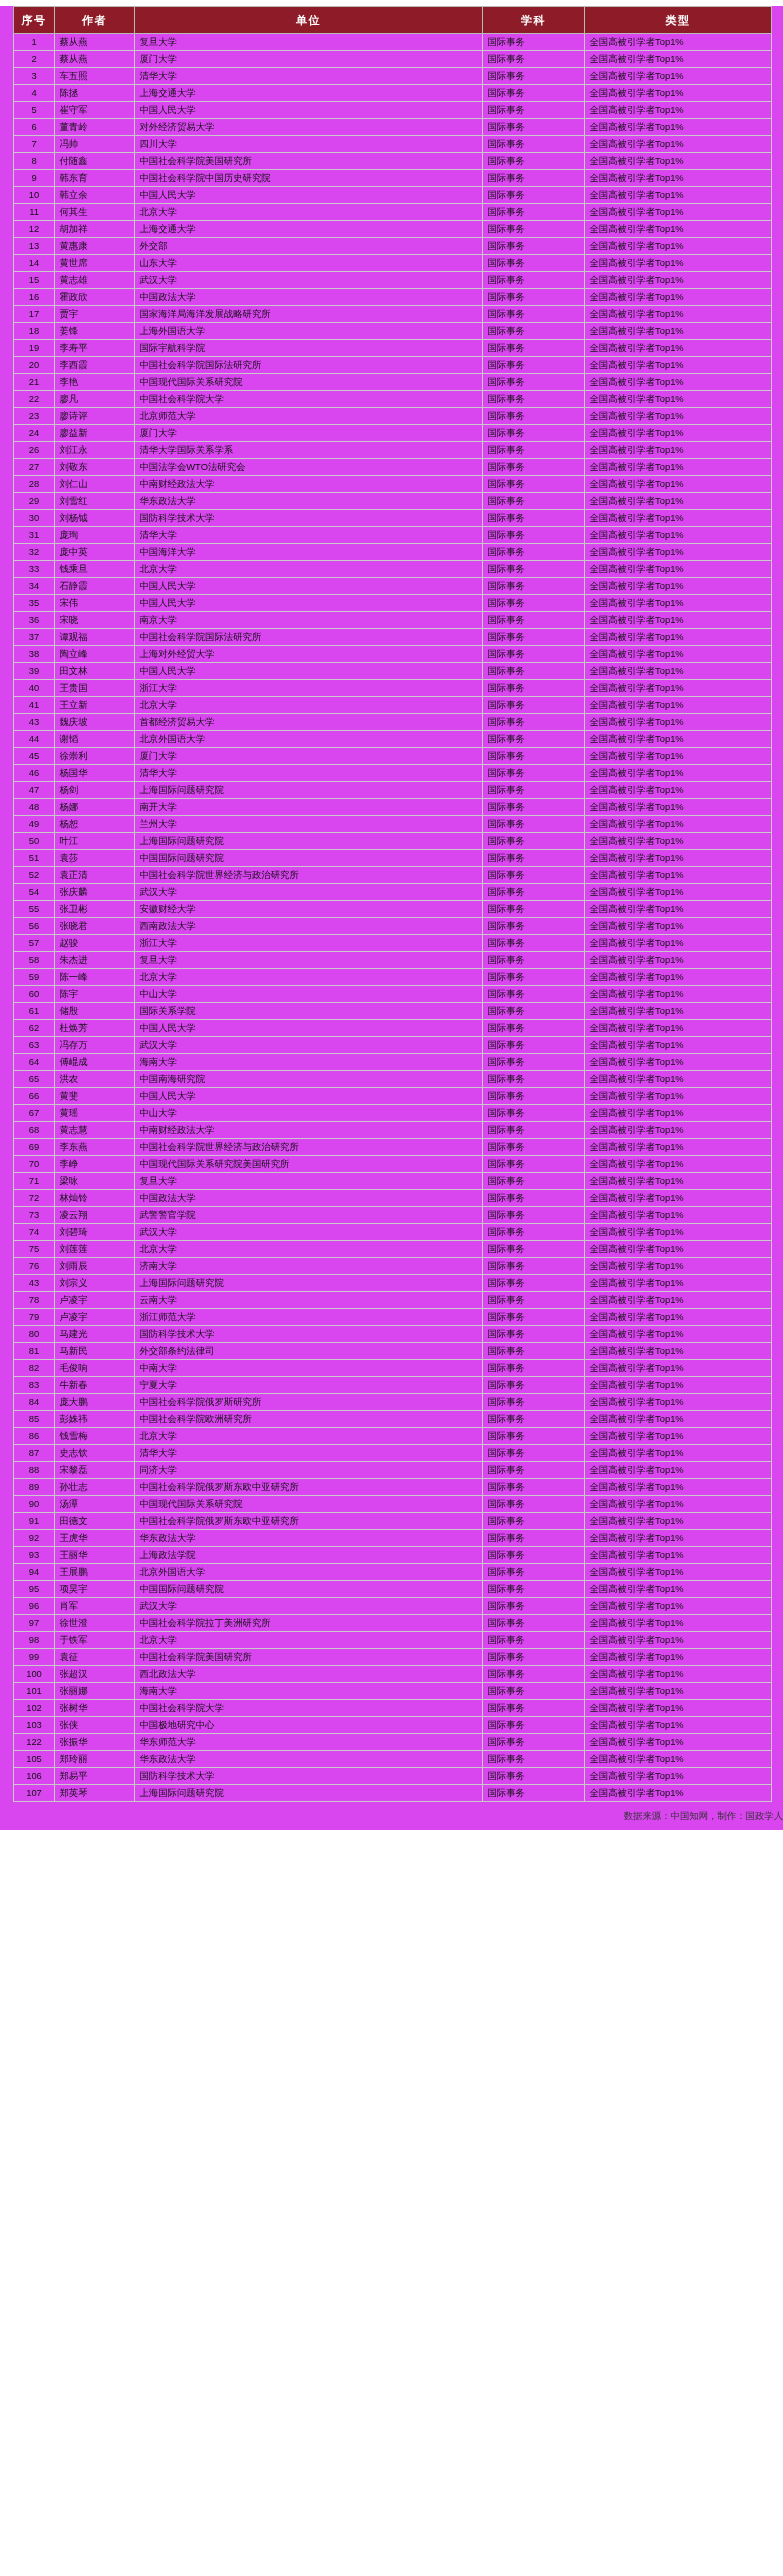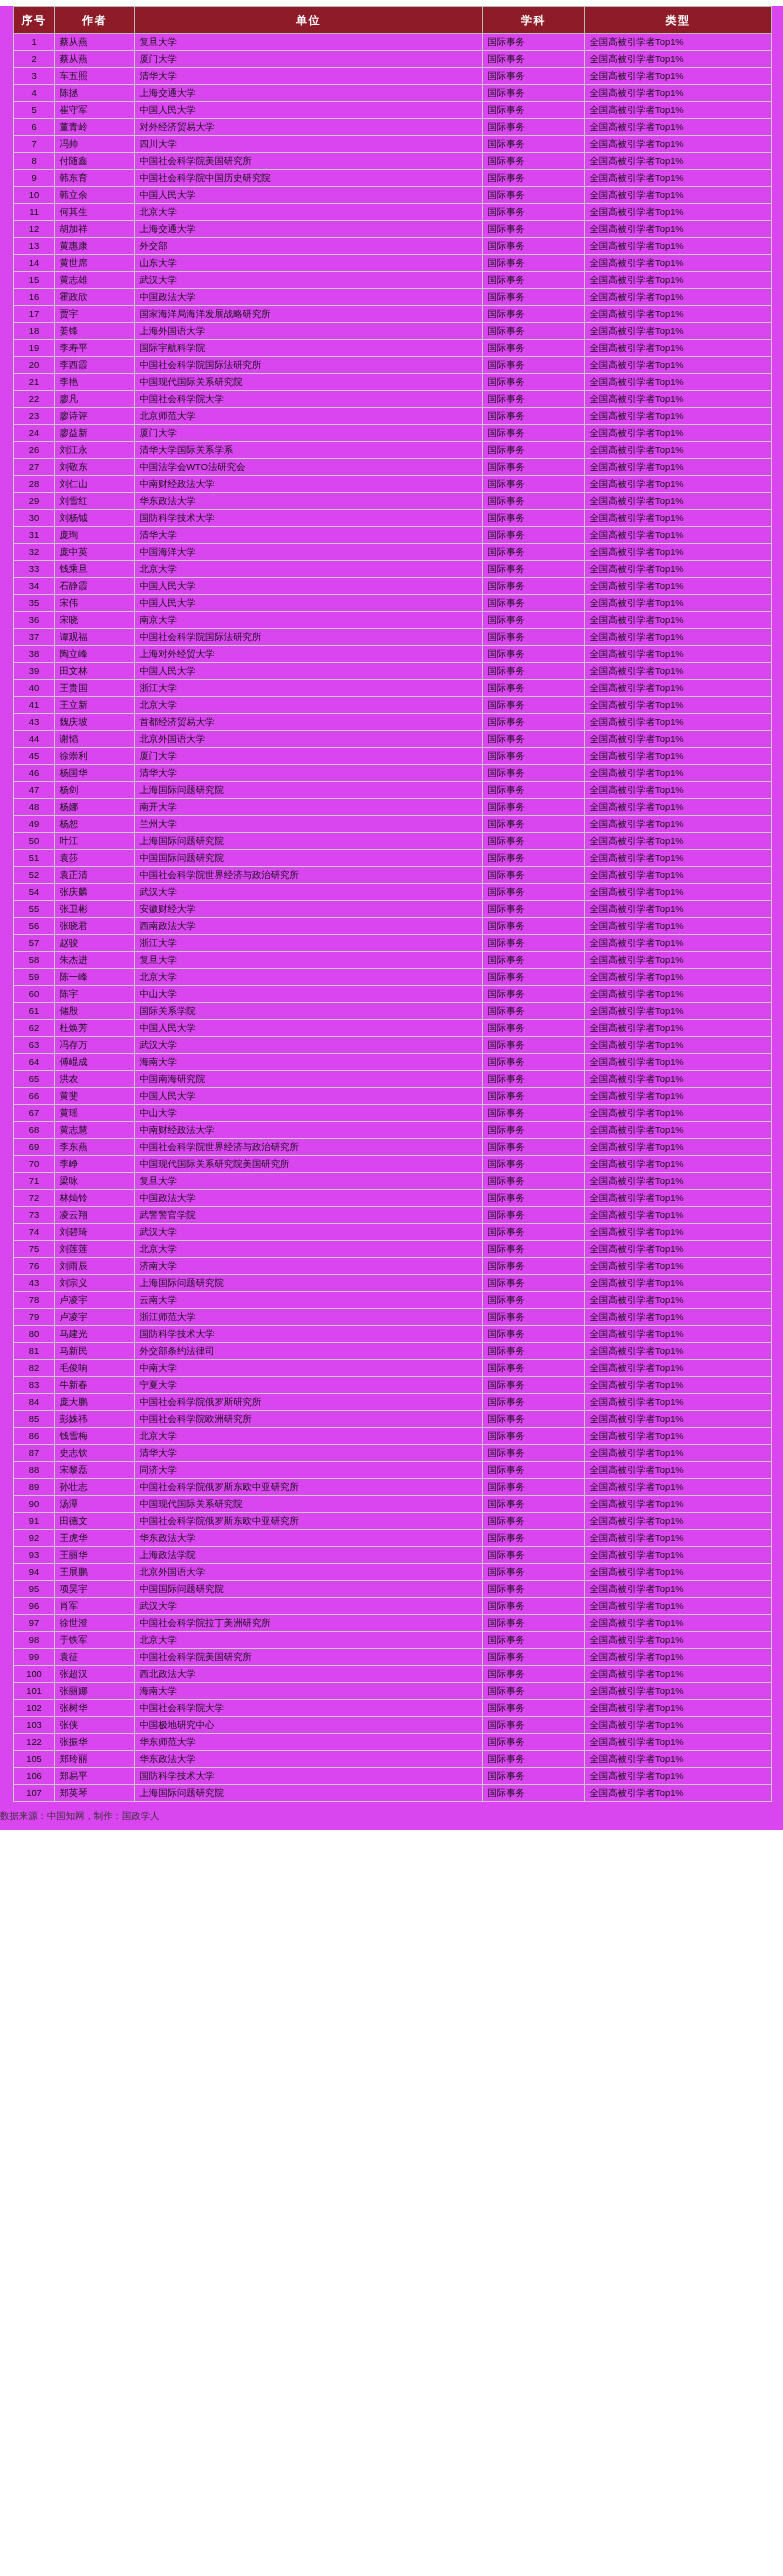--- a/index.html
+++ b/index.html
@@ -50,21 +50,21 @@
     overflow: hidden;
     text-overflow: ellipsis;
   }
   tbody td.seq { text-align: center; }
   tbody td.author { text-align: left; }
   tbody td.org { text-align: left; }
   tbody td.subj { text-align: left; }
   tbody td.type { text-align: left; }
 
   .footer {
-    text-align: left;
+    text-align: right;
     font-size: 9.4px;
     color: #333333;
     padding: 7.3px 0 7.3px 0;
     font-family: Liberation Mono, monospace;
   }
 </style>
 </head>
 <body>
 
 <div class="page">

